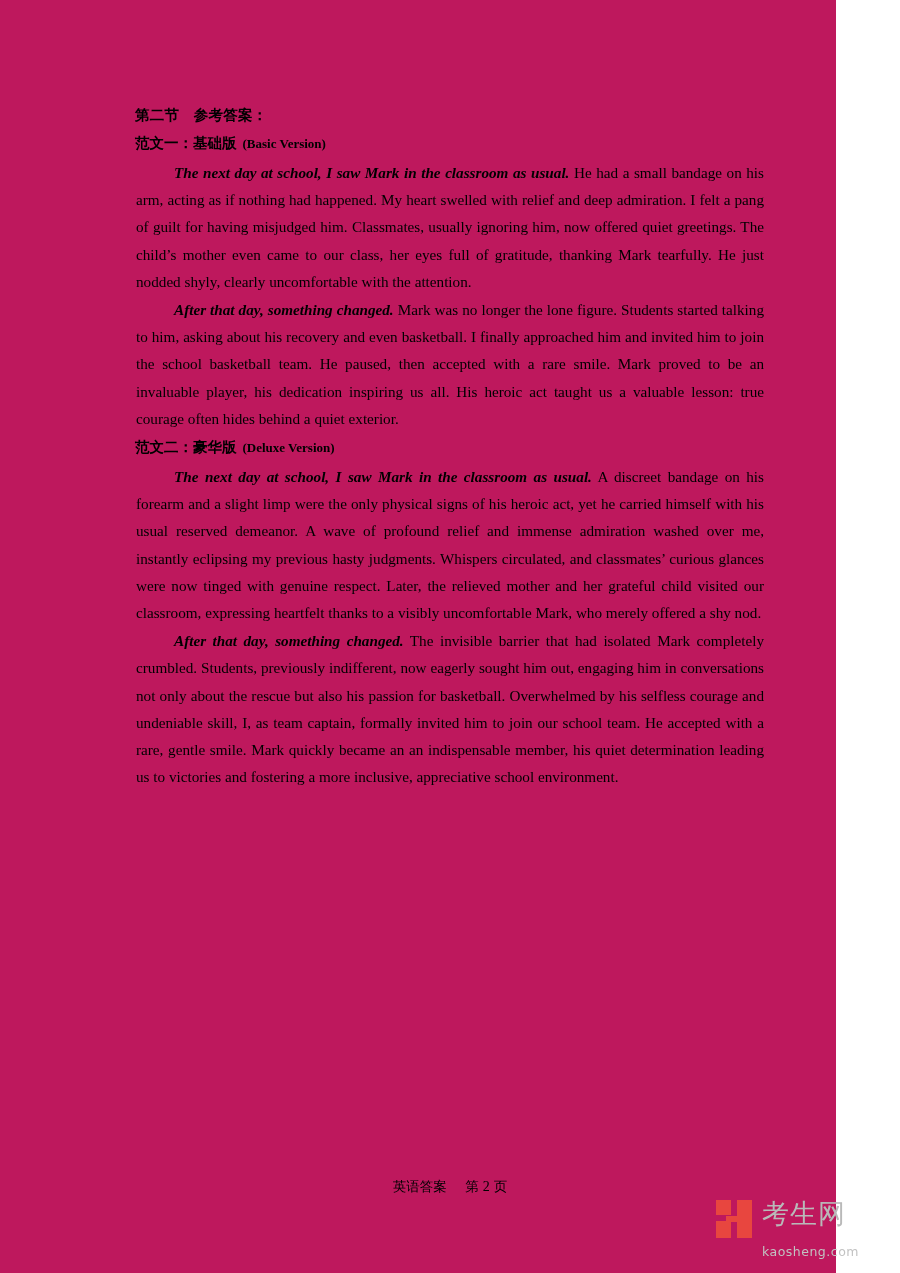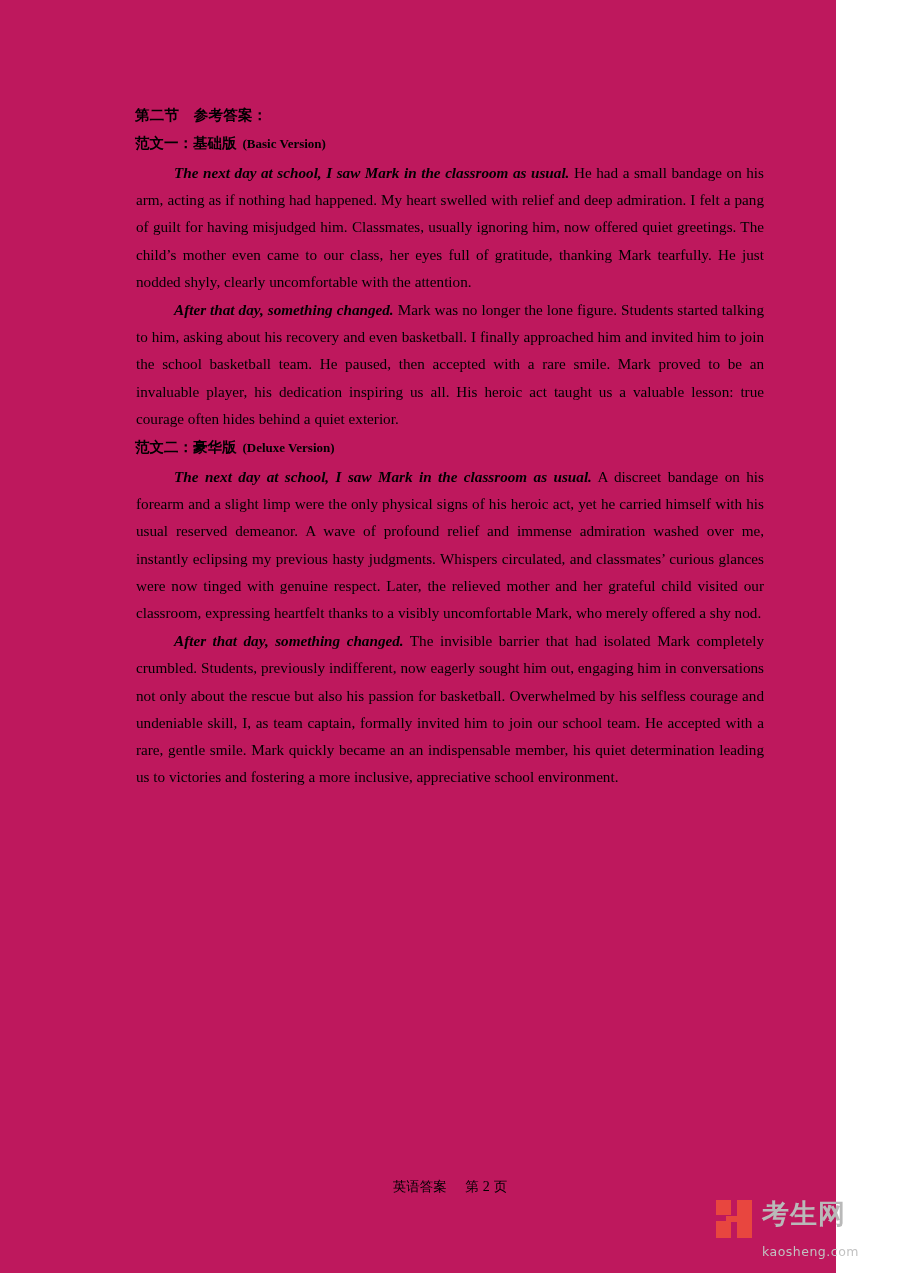--- a/index.html
+++ b/index.html
@@ -108,21 +108,21 @@
     left: 10px; top: 16px;
     width: 18px; height: 6px;
     background: #e8463f;
   }
   .wm-text {
     position: absolute;
     left: 46px;
     top: 0px;
     font-family: "DejaVu Sans", sans-serif;
     font-size: 27px;
-    font-weight: bold;
+    font-weight: normal;
     color: #b9b9b9;
     letter-spacing: 1px;
   }
   .wm-sub {
     position: absolute;
     left: 46px;
     top: 48px;
     font-family: "DejaVu Sans", sans-serif;
     font-size: 12.5px;
     color: #c2c2c2;

